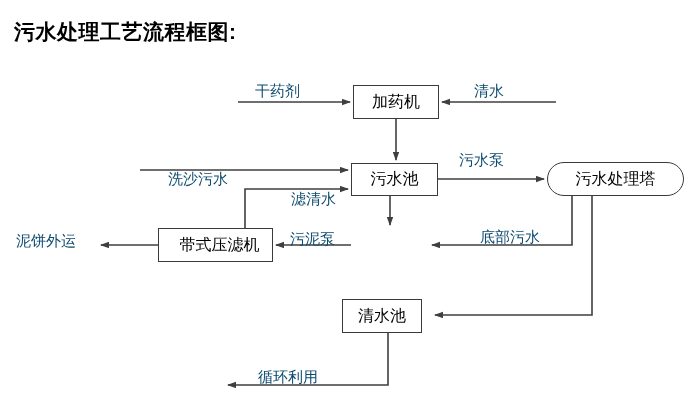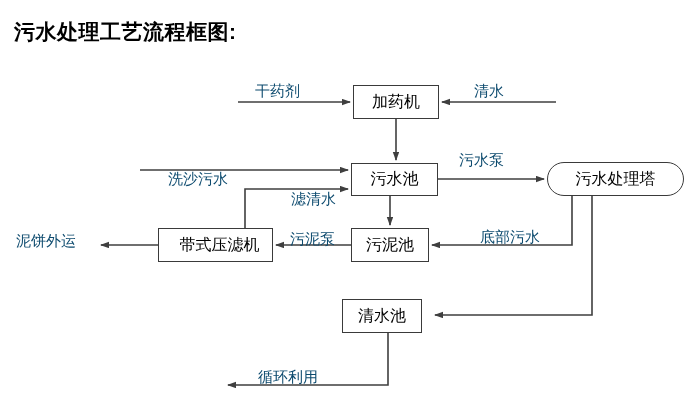--- a/index.html
+++ b/index.html
@@ -110,23 +110,20 @@
   </div>
 
   <div class="node" style="left:547px; top:162px; width:137px; height:34px;border-radius:17px;">
     <span>污水处理塔</span>
   </div>
 
   <div class="node" style="left:158px; top:228px; width:115px; height:34px;padding-left:8px;">
     <span>带式压滤机</span>
   </div>
 
-  <div class="node" style="left:351px; top:228px; width:78px;  height:34px;">
-    <span>污泥池</span>
-  </div>
 
   <div class="node" style="left:342px; top:299px; width:80px;  height:34px;">
     <span>清水池</span>
   </div>
 
   <div class="edge-label" style="left:255px; top:82px;">干药剂</div>
 
   <div class="edge-label" style="left:474px; top:82px;">清水</div>
 
   <div class="edge-label" style="left:168px; top:150px;margin-top:20px;">洗沙污水</div>

